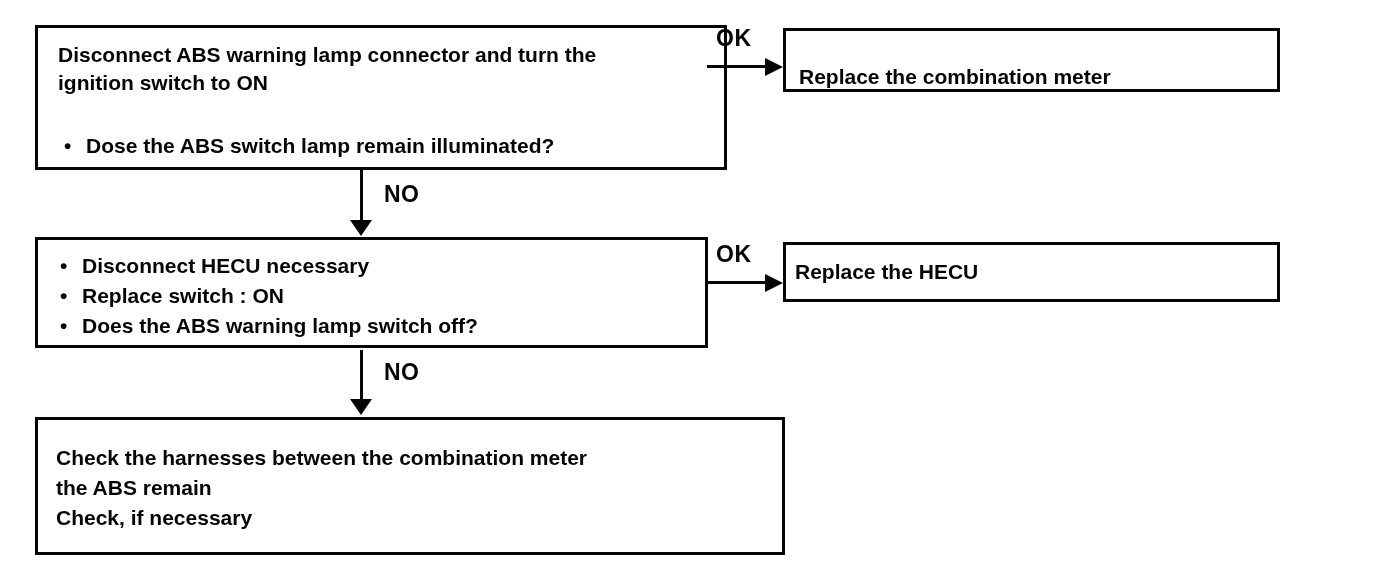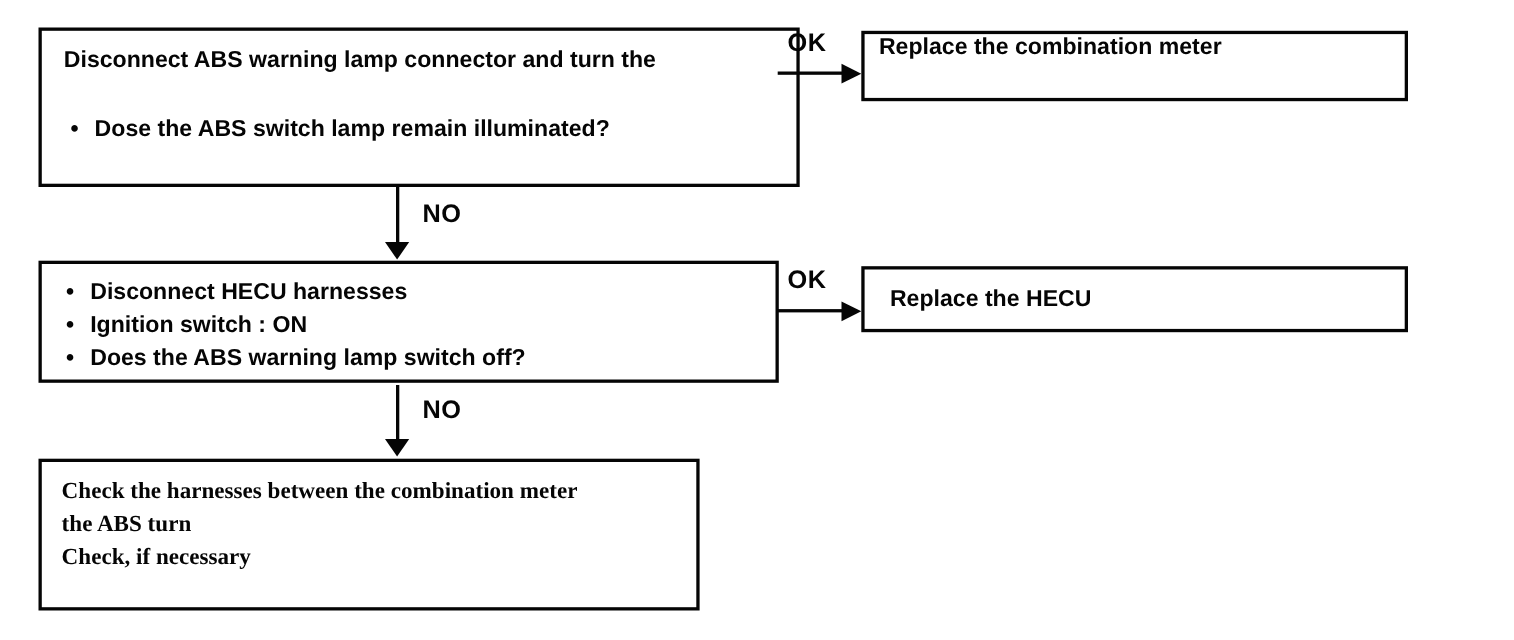--- a/index.html
+++ b/index.html
@@ -14,24 +14,24 @@
     color: #050505;
     overflow: hidden;
   }
   .box {
     position: absolute;
     background: #ffffff;
     border: 3px solid #050505;
     font-size: 21px;
   }
   .box-step1 { left: 35px;  top: 25px;  width: 692px; height: 145px; padding: 13px 20px 0 20px; }
-  .box-result1 { left: 783px; top: 28px;  width: 497px; height: 64px; display: flex; align-items: flex-start; padding-left: 13px; }
+  .box-result1 { left: 783px; top: 28px;  width: 497px; height: 64px; display: flex; align-items: flex-end; padding-left: 13px; }
   .box-step2 { left: 35px;  top: 237px; width: 673px; height: 111px; padding: 11px 18px 0 16px; }
-  .box-result2 { left: 783px; top: 242px; width: 497px; height: 60px; display: flex; align-items: center; padding-left: 23px; }
-  .box-step3 { left: 35px;  top: 417px; width: 601px; height: 138px; padding: 11px 18px 0 18px; line-height: 30px; font-family: Liberation Serif, serif; }
+  .box-result2 { left: 783px; top: 242px; width: 497px; height: 60px; display: flex; align-items: center; padding-left: 9px; }
+  .box-step3 { left: 35px;  top: 417px; width: 750px; height: 138px; padding: 23px 18px 0 18px; line-height: 30px; }
   .para .line { line-height: 28px; }
   .bullet-row { display: flex; line-height: 30px; }
   .bullet-row .bullet { width: 28px; flex: 0 0 28px; text-align: left; padding-left: 6px; }
   .box-step1 .bullet-row { margin-top: 34px; }
   .hline { position: absolute; height: 3px; background: #050505; }
   .vline { position: absolute; width: 3px;  background: #050505; }
   .arrow-right {
     position: absolute; width: 0; height: 0;
     border-top: 9px solid transparent;
     border-bottom: 9px solid transparent;
@@ -50,20 +50,21 @@
   }
 </style>
 </head>
 <body>
 
 <div class="canvas">
 
   <div class="box box-step1">
     <div class="para">
       <div class="line">Disconnect ABS warning lamp connector and turn the</div>
+      <div class="line">ignition switch to ON</div>
     </div>
     <div class="bullet-row">
       <span class="bullet">•</span>
       <span>Dose the ABS switch lamp remain illuminated?</span>
     </div>
   </div>
 
   <span class="connector-label" style="left:716px; top:25px;">OK</span>
   <div class="hline" style="left:707px; top:65px; width:60px;"></div>
   <div class="arrow-right" style="left:765px; top:58px;"></div>
@@ -72,25 +73,25 @@
     <span>Replace the combination meter</span>
   </div>
 
   <div class="vline" style="left:360px; top:170px; height:52px;"></div>
   <div class="arrow-down" style="left:350px; top:220px;"></div>
   <span class="connector-label" style="left:384px; top:181px;">NO</span>
 
   <div class="box box-step2">
     <div class="bullet-row">
       <span class="bullet">•</span>
-      <span>Disconnect HECU harnesses</span>
+      <span>Disconnect HECU necessary</span>
     </div>
     <div class="bullet-row">
       <span class="bullet">•</span>
-      <span>Ignition switch : ON</span>
+      <span>Replace switch : ON</span>
     </div>
     <div class="bullet-row">
       <span class="bullet">•</span>
       <span>Does the ABS warning lamp switch off?</span>
     </div>
   </div>
 
   <span class="connector-label" style="left:716px; top:241px;">OK</span>
   <div class="hline" style="left:707px; top:281px; width:60px;"></div>
   <div class="arrow-right" style="left:765px; top:274px;"></div>
@@ -98,17 +99,17 @@
   <div class="box box-result2">
     <span>Replace the HECU</span>
   </div>
 
   <div class="vline" style="left:360px; top:350px; height:51px;"></div>
   <div class="arrow-down" style="left:350px; top:399px;"></div>
   <span class="connector-label" style="left:384px; top:359px;">NO</span>
 
   <div class="box box-step3">
     <div class="line">Check the harnesses between the combination meter</div>
-    <div class="line">the ABS turn</div>
+    <div class="line">the ABS remain</div>
     <div class="line">Check, if necessary</div>
   </div>
 
 </div>
 
 </body></html>

